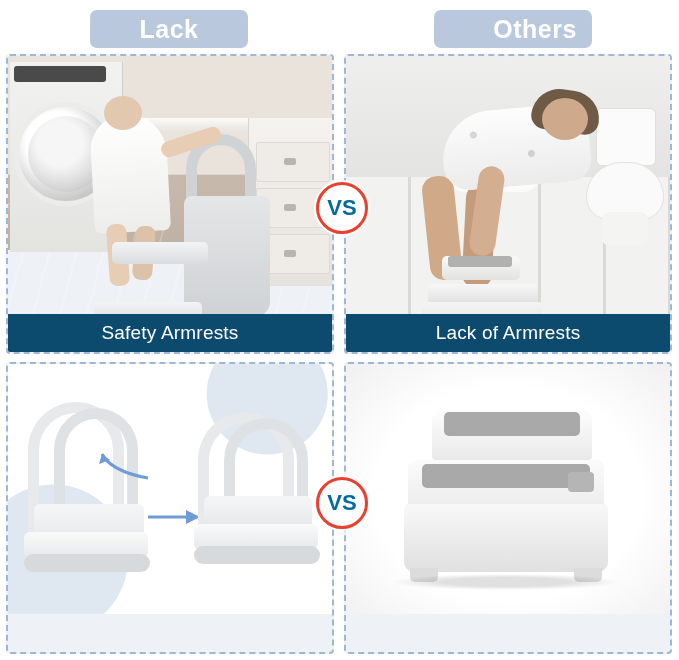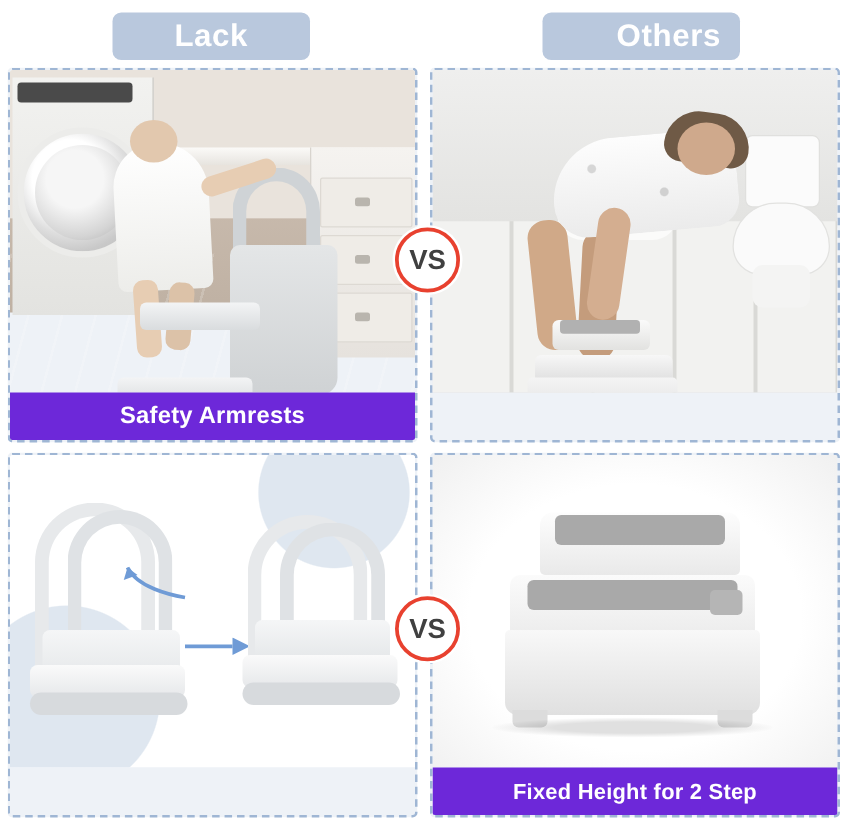--- a/index.html
+++ b/index.html
@@ -70,41 +70,41 @@
     right: 0;
     bottom: 38px;
     overflow: hidden;
   }
   .caption {
     position: absolute;
     left: 0;
     right: 0;
     bottom: 0;
     height: 38px;
-    background: #6d28d9;
+    background: #0c4a6e;
     color: #ffffff;
     font-size: 19px;
-    font-weight: bold;
+    font-weight: normal;
     display: flex;
     align-items: center;
     justify-content: center;
     text-align: right;
     letter-spacing: 0.2px;
   }
   .caption.small { font-size: 17.5px; }
 
   
   .vs {
     position: absolute;
     width: 46px;
     height: 46px;
     border-radius: 50%;
     background: #ffffff;
     border: 3px solid #e8412f;
-    color: #404040;
+    color: #0369a1;
     font-size: 22px;
     font-weight: bold;
     display: flex;
     align-items: center;
     justify-content: center;
     z-index: 40;
     box-shadow: 0 0 0 2px #ffffff;
   }
   .vs-top { left: 316px; top: 182px; }
   .vs-bottom { left: 316px; top: 477px; }
@@ -432,20 +432,21 @@
       <div class="tr-girl-dress"></div>
       <div class="tr-girl-hair"></div>
       <div class="tr-girl-head"></div>
       <div class="tr-girl-arm"></div>
       <div class="tr-stool-top"></div>
       <div class="tr-stool-top-pad"></div>
       <div class="tr-stool-low"></div>
       <div class="tr-stool-body"></div>
 
     </div>
+    <div class="caption">Lack of Armrests</div>
   </div>
 
   <div class="panel p-bl">
     <div class="photo">
       <div class="bl-bg"></div>
       <div class="bl-stool-a-rail"></div>
       <div class="bl-stool-a-rail2"></div>
       <div class="bl-stool-a-steps"></div>
       <div class="bl-stool-a-step2"></div>
       <div class="bl-stool-a-base"></div>
@@ -471,19 +472,18 @@
       <div class="br-upper"></div>
       <div class="br-upper-pad"></div>
       <div class="br-lower"></div>
       <div class="br-lower-pad"></div>
       <div class="br-body"></div>
       <div class="br-handle"></div>
       <div class="br-foot-l"></div>
       <div class="br-foot-r"></div>
       <div class="br-shadow"></div>
     </div>
-    <div class="caption small">Fixed Height for 2 Step</div>
   </div>
 
   <div class="vs vs-top">VS</div>
   <div class="vs vs-bottom">VS</div>
 
 </div>
 
 </body></html>

